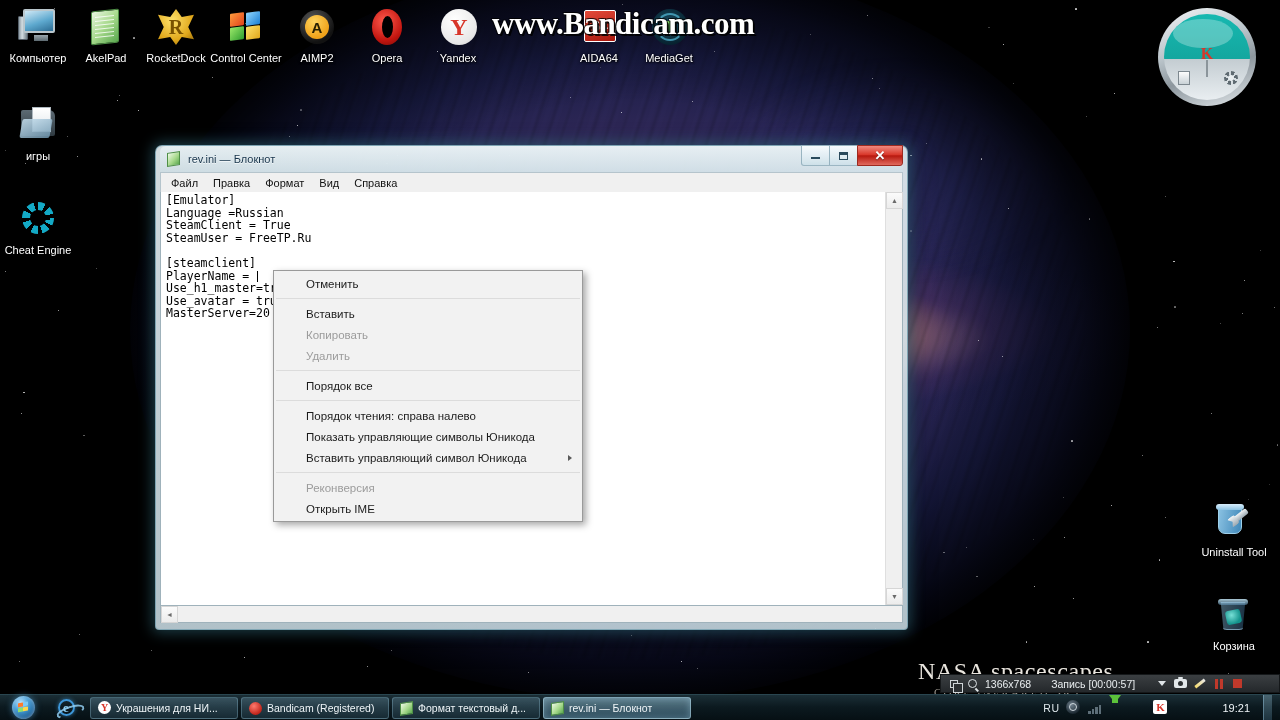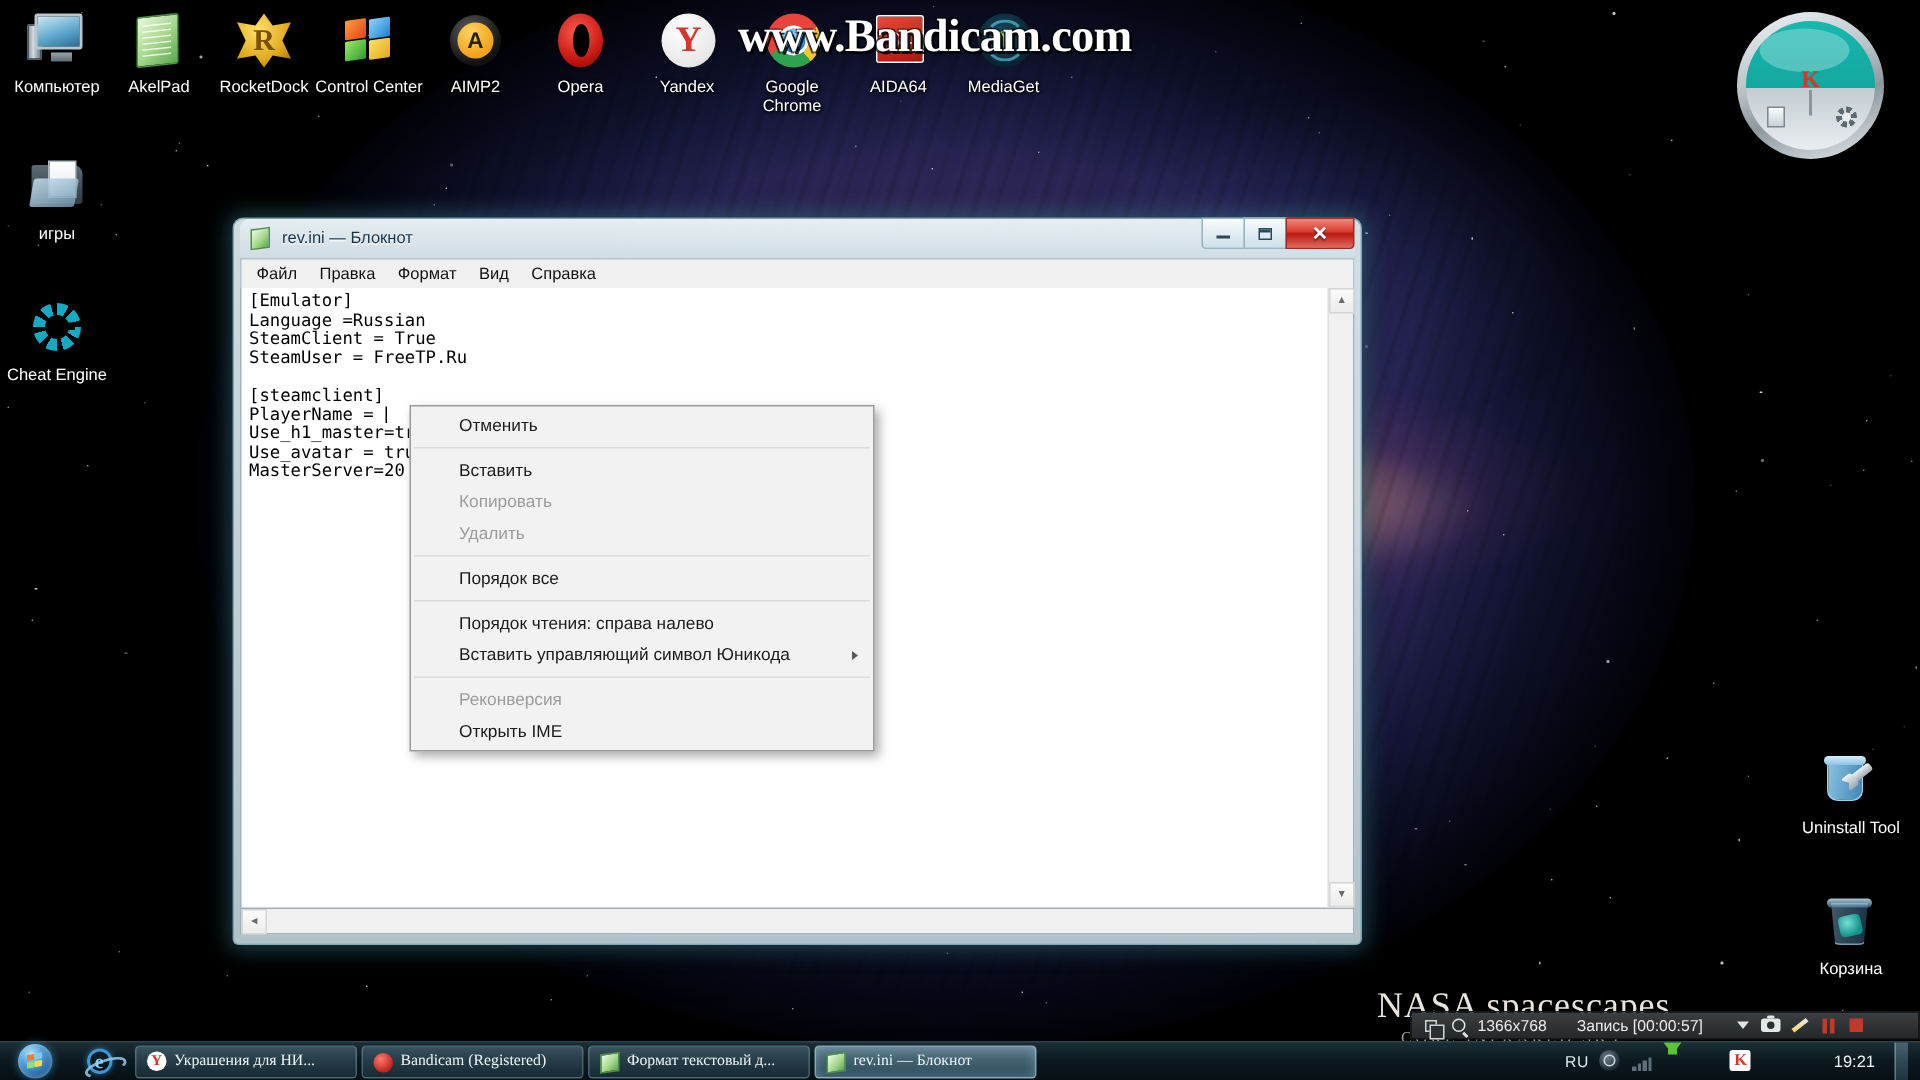--- a/index.html
+++ b/index.html
@@ -418,21 +418,21 @@
     border: 1px solid rgba(150,200,220,0.32); border-radius: 3px;
     color: #eef4f7; font-size: 10.5px; white-space: nowrap; overflow: hidden;
     cursor: default;
   }
   .tb-task.active {
     background: linear-gradient(180deg, rgba(160,205,225,0.50), rgba(70,115,140,0.58));
     border-color: rgba(190,230,245,0.55);
     box-shadow: inset 0 0 7px rgba(180,230,255,0.35);
   }
   .tb-task .ti { width: 13px; height: 13px; flex: none; position: relative; }
-  .tb-task .lb { overflow: hidden; text-overflow: ellipsis; font-family: Liberation Serif, serif; }
+  .tb-task .lb { overflow: hidden; text-overflow: ellipsis; }
 
   .ti-yandex { width:13px;height:13px;border-radius:50%;background:#fff;
     display:flex;align-items:center;justify-content:center;color:#d8362a;
     font-family:"Liberation Serif",serif;font-weight:bold;font-size:10px; }
   .ti-bandi { width:11px;height:11px;border-radius:50%;
     background: radial-gradient(circle at 38% 32%, #ff7a6e, #c0241a 70%); margin-top:1px; }
   .ti-npad { width:11px;height:12px;background:linear-gradient(135deg,#eef9e6,#a7d98c 55%,#5aa84f);
     border:1px solid #4f8f46; transform:skewY(-8deg); margin-top:1px; }
 
   .tb-tray {
@@ -715,26 +715,20 @@
         <div class="ic-opera"></div>
       </div>
     <div class="lbl">Opera</div>
   </div>
   <div class="dicon" style="left:420px;top:6px;">
     <div class="glyph">
         <div class="ic-yandex">Y</div>
       </div>
     <div class="lbl">Yandex</div>
   </div>
-  <div class="dicon" style="left:490px;top:6px;">
-    <div class="glyph">
-        <div class="ic-chrome"></div>
-      </div>
-    <div class="lbl">Google Chrome</div>
-  </div>
   <div class="dicon" style="left:561px;top:6px;">
     <div class="glyph">
         <div class="ic-aida">64</div>
       </div>
     <div class="lbl">AIDA64</div>
   </div>
   <div class="dicon" style="left:631px;top:6px;">
     <div class="glyph">
         <div class="ic-mediaget">
           <div class="ring"></div>
@@ -859,20 +853,23 @@
     <div class="ctx-item disabled">
       <span>Удалить</span>
     </div>
     <div class="ctx-sep"></div>
     <div class="ctx-item">
       <span>Порядок все</span>
     </div>
     <div class="ctx-sep"></div>
     <div class="ctx-item">
       <span>Порядок чтения: справа налево</span>
+    </div>
+    <div class="ctx-item">
+      <span>Показать управляющие символы Юникода</span>
     </div>
     <div class="ctx-item">
       <span>Вставить управляющий символ Юникода</span>
       <span class="ctx-arrow"></span>
     </div>
     <div class="ctx-sep"></div>
     <div class="ctx-item disabled">
       <span>Реконверсия</span>
     </div>
     <div class="ctx-item">

